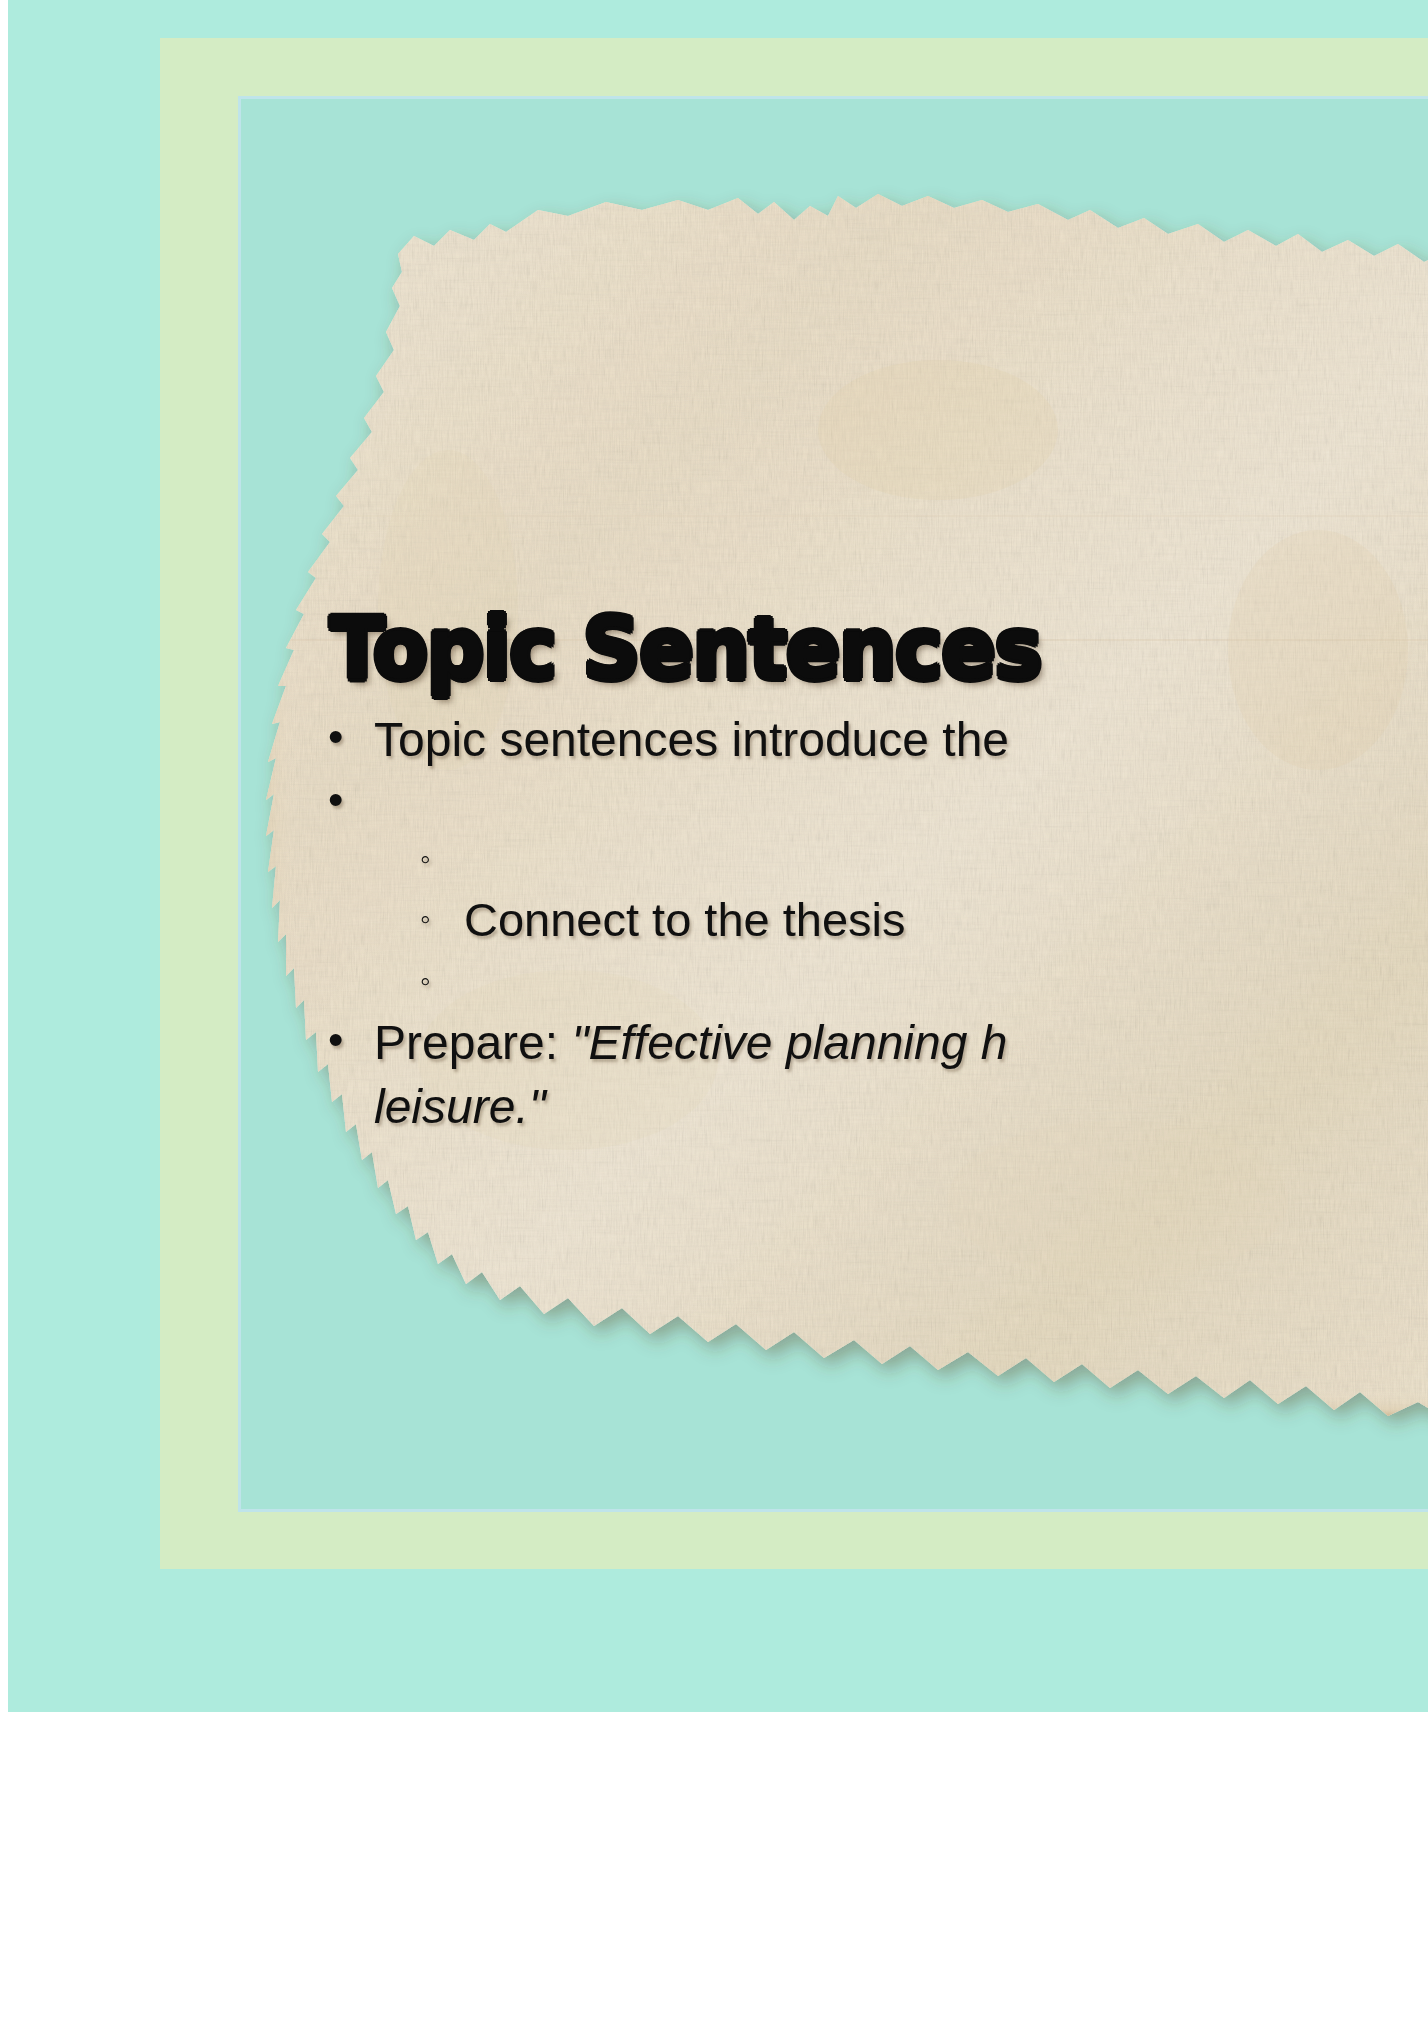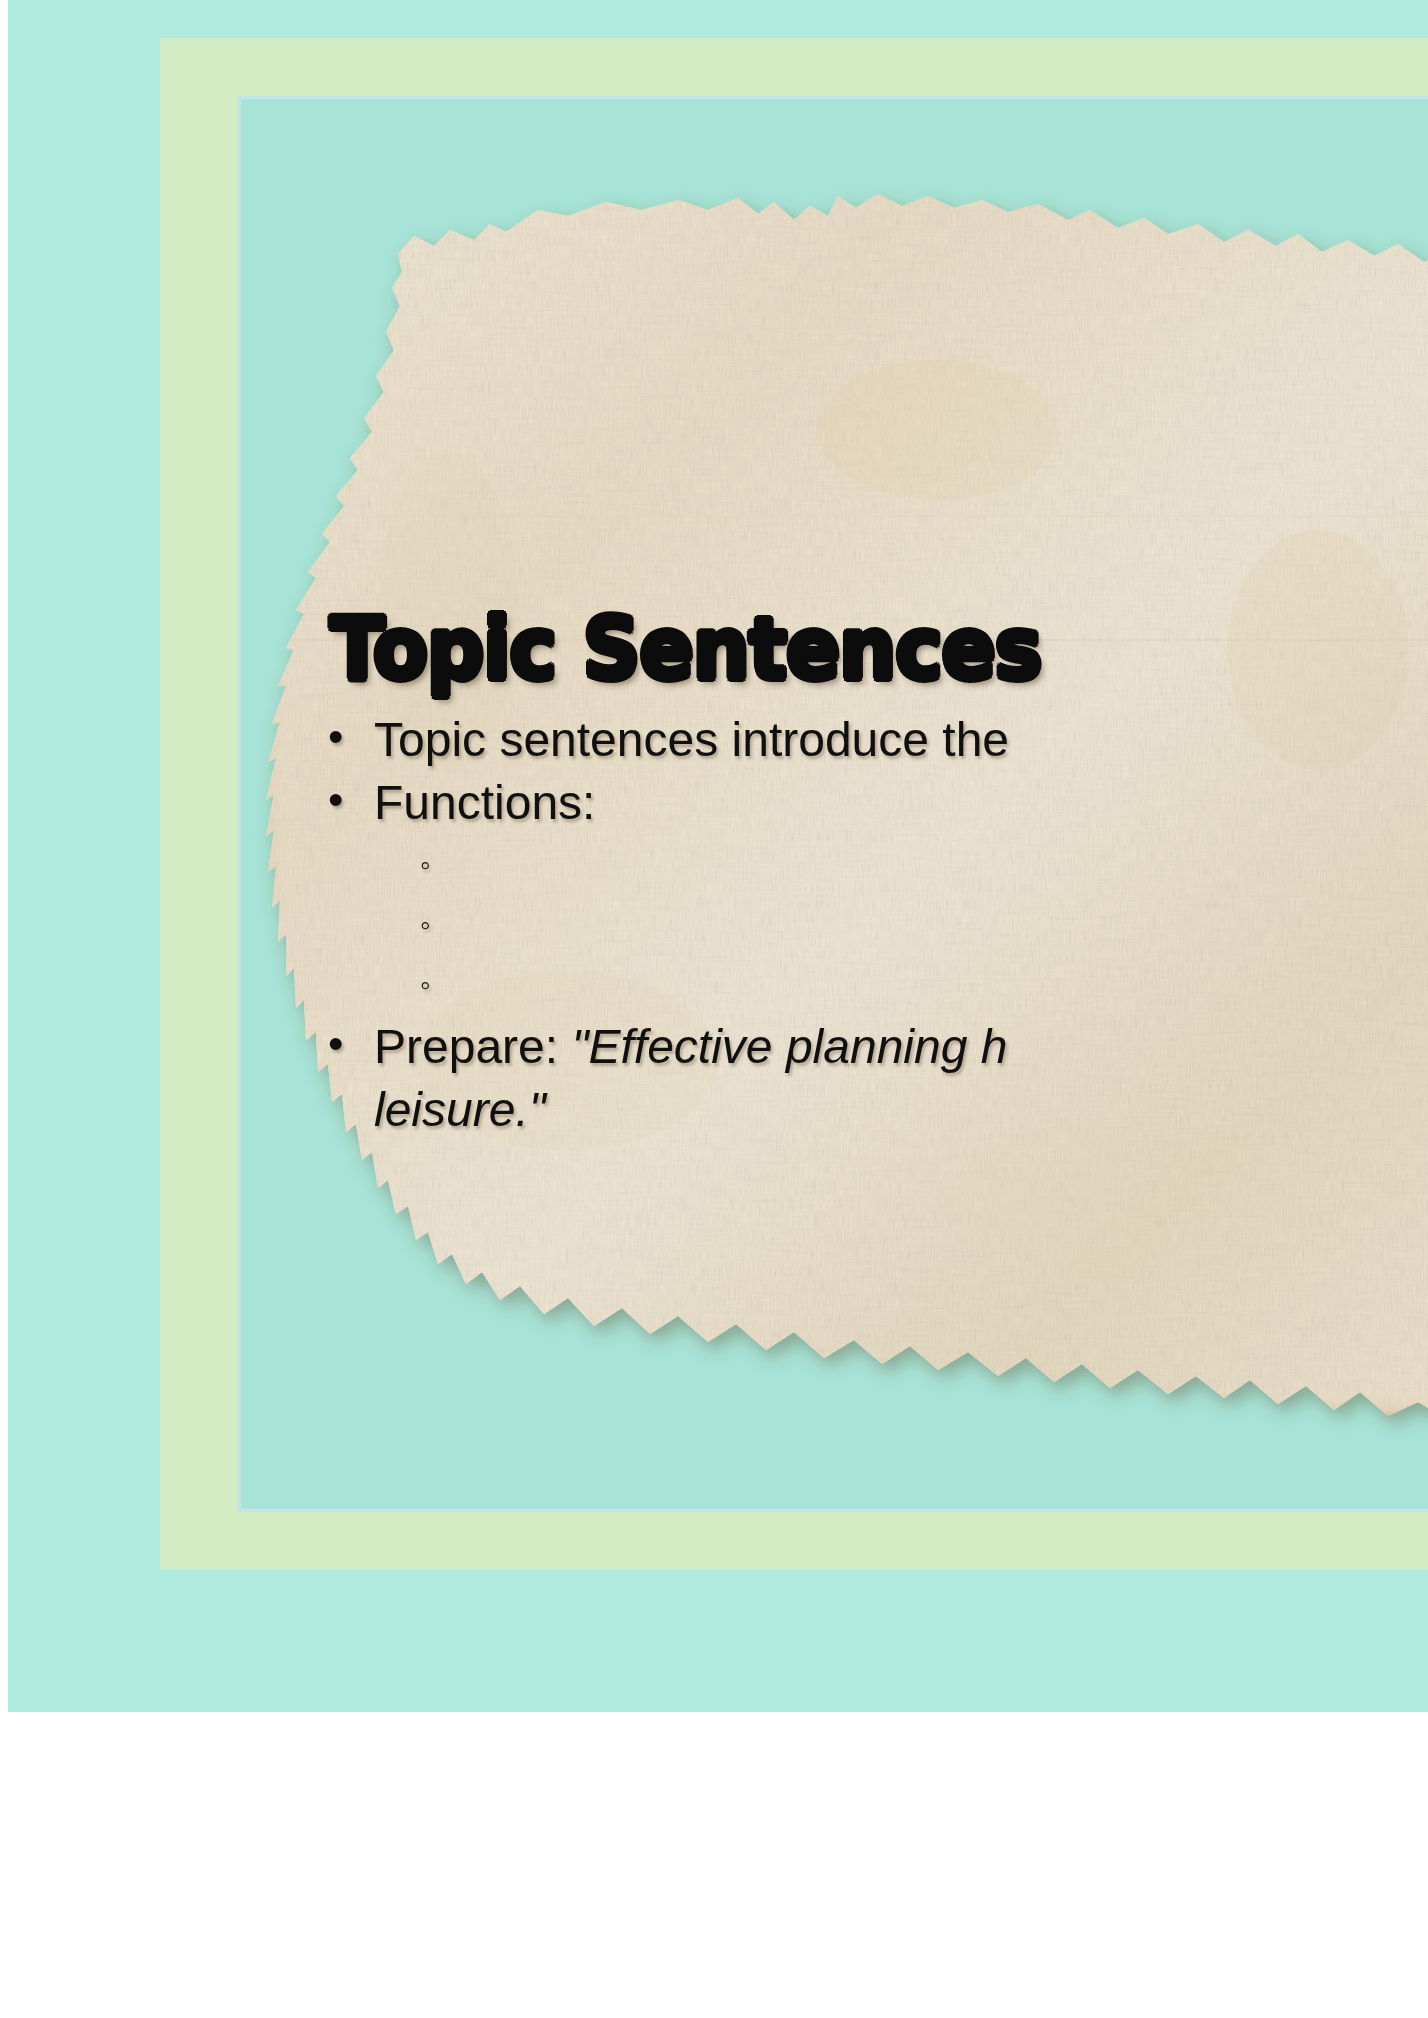--- a/index.html
+++ b/index.html
@@ -256,29 +256,29 @@
 
     <div class="bullet-list">
 
       <div class="bullet-row level-1">
         <span class="bullet-mark">•</span>
         <span class="bullet-text">Topic sentences introduce the</span>
       </div>
 
       <div class="bullet-row level-1">
         <span class="bullet-mark">•</span>
-        <span class="bullet-text">Functions:</span>
       </div>
 
       <div class="bullet-row level-2">
         <span class="bullet-mark">◦</span>
       </div>
 
       <div class="bullet-row level-2">
         <span class="bullet-mark">◦</span>
+        <span class="bullet-text">Connect to the thesis</span>
       </div>
 
       <div class="bullet-row level-2">
         <span class="bullet-mark">◦</span>
       </div>
 
       <div class="bullet-row level-1">
         <span class="bullet-mark">•</span>
         <span class="bullet-text"><span>Prepare: </span><span class="em">"Effective planning h</span></span>
       </div>

